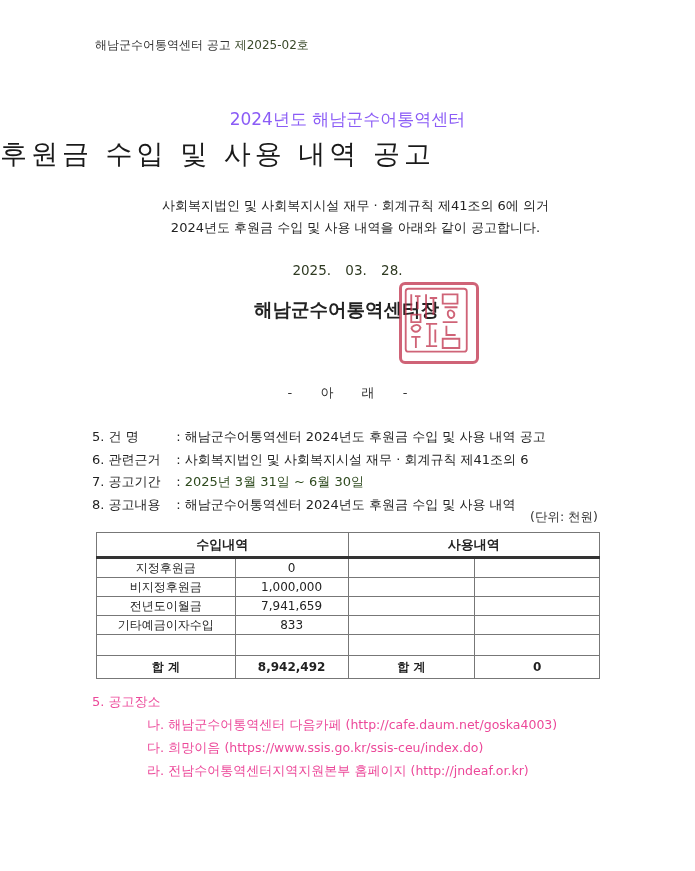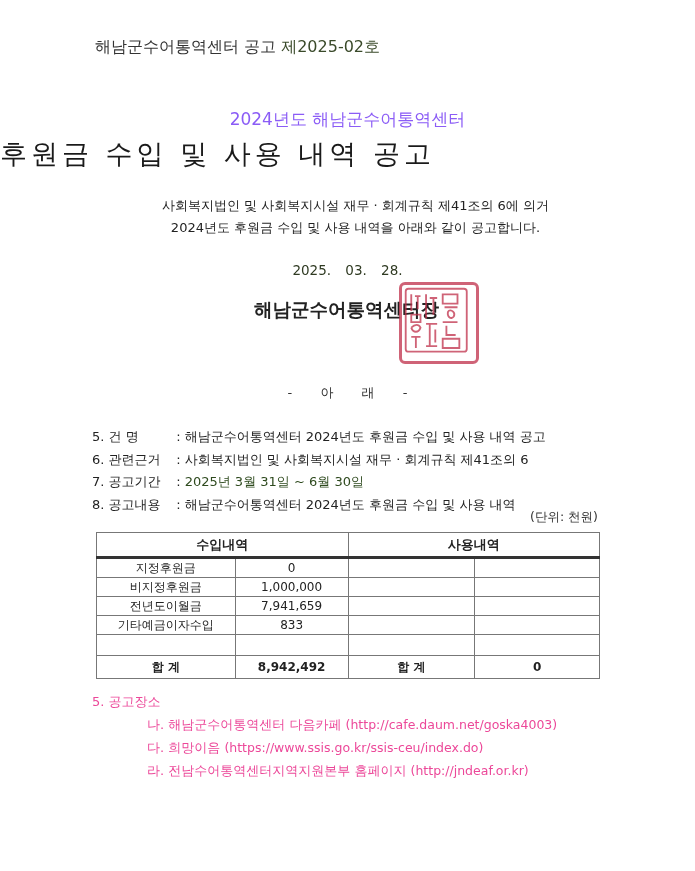--- a/index.html
+++ b/index.html
@@ -2,21 +2,21 @@
 <html><head>
   <meta charset="utf-8">
   <style>
     html, body { margin: 0; padding: 0; background: #ffffff; }
     body {
       width: 695px; height: 871px; position: relative; overflow: hidden;
       font-family: "DejaVu Sans", "Liberation Sans", sans-serif;
       color: #222;
     }
     .abs { position: absolute; }
-    .doc-number { left: 95px; top: 37px; font-size: 16px; color: #333; }
+    .doc-number { left: 95px; top: 37px; font-size: 12px; color: #333; }
     .doc-number .num { color: #3a4a2a; }
     .subtitle { left: 0; width: 695px; top: 108px; text-align: center; font-size: 17px; color: #8b5cf6; }
     .title { left: 0; width: 695px; top: 136px; text-align: left; font-size: 27px; letter-spacing: 4px; color: #1a1a1a; }
     .intro { left: 8px; width: 695px; top: 195px; text-align: center; font-size: 13px; line-height: 22px; color: #222; }
     .date { left: 0; width: 695px; top: 262px; text-align: center; font-size: 13.5px; color: #2f3a22; word-spacing: 10px; }
     .signer { left: 254px; top: 297px; font-size: 18.5px; font-weight: bold; color: #222; z-index: 2; }
     .seal {
       left: 399px; top: 282px; width: 80px; height: 82px;
       border: 3px solid #c0304a; border-radius: 6px; box-sizing: border-box;
       opacity: 0.75; z-index: 3;

